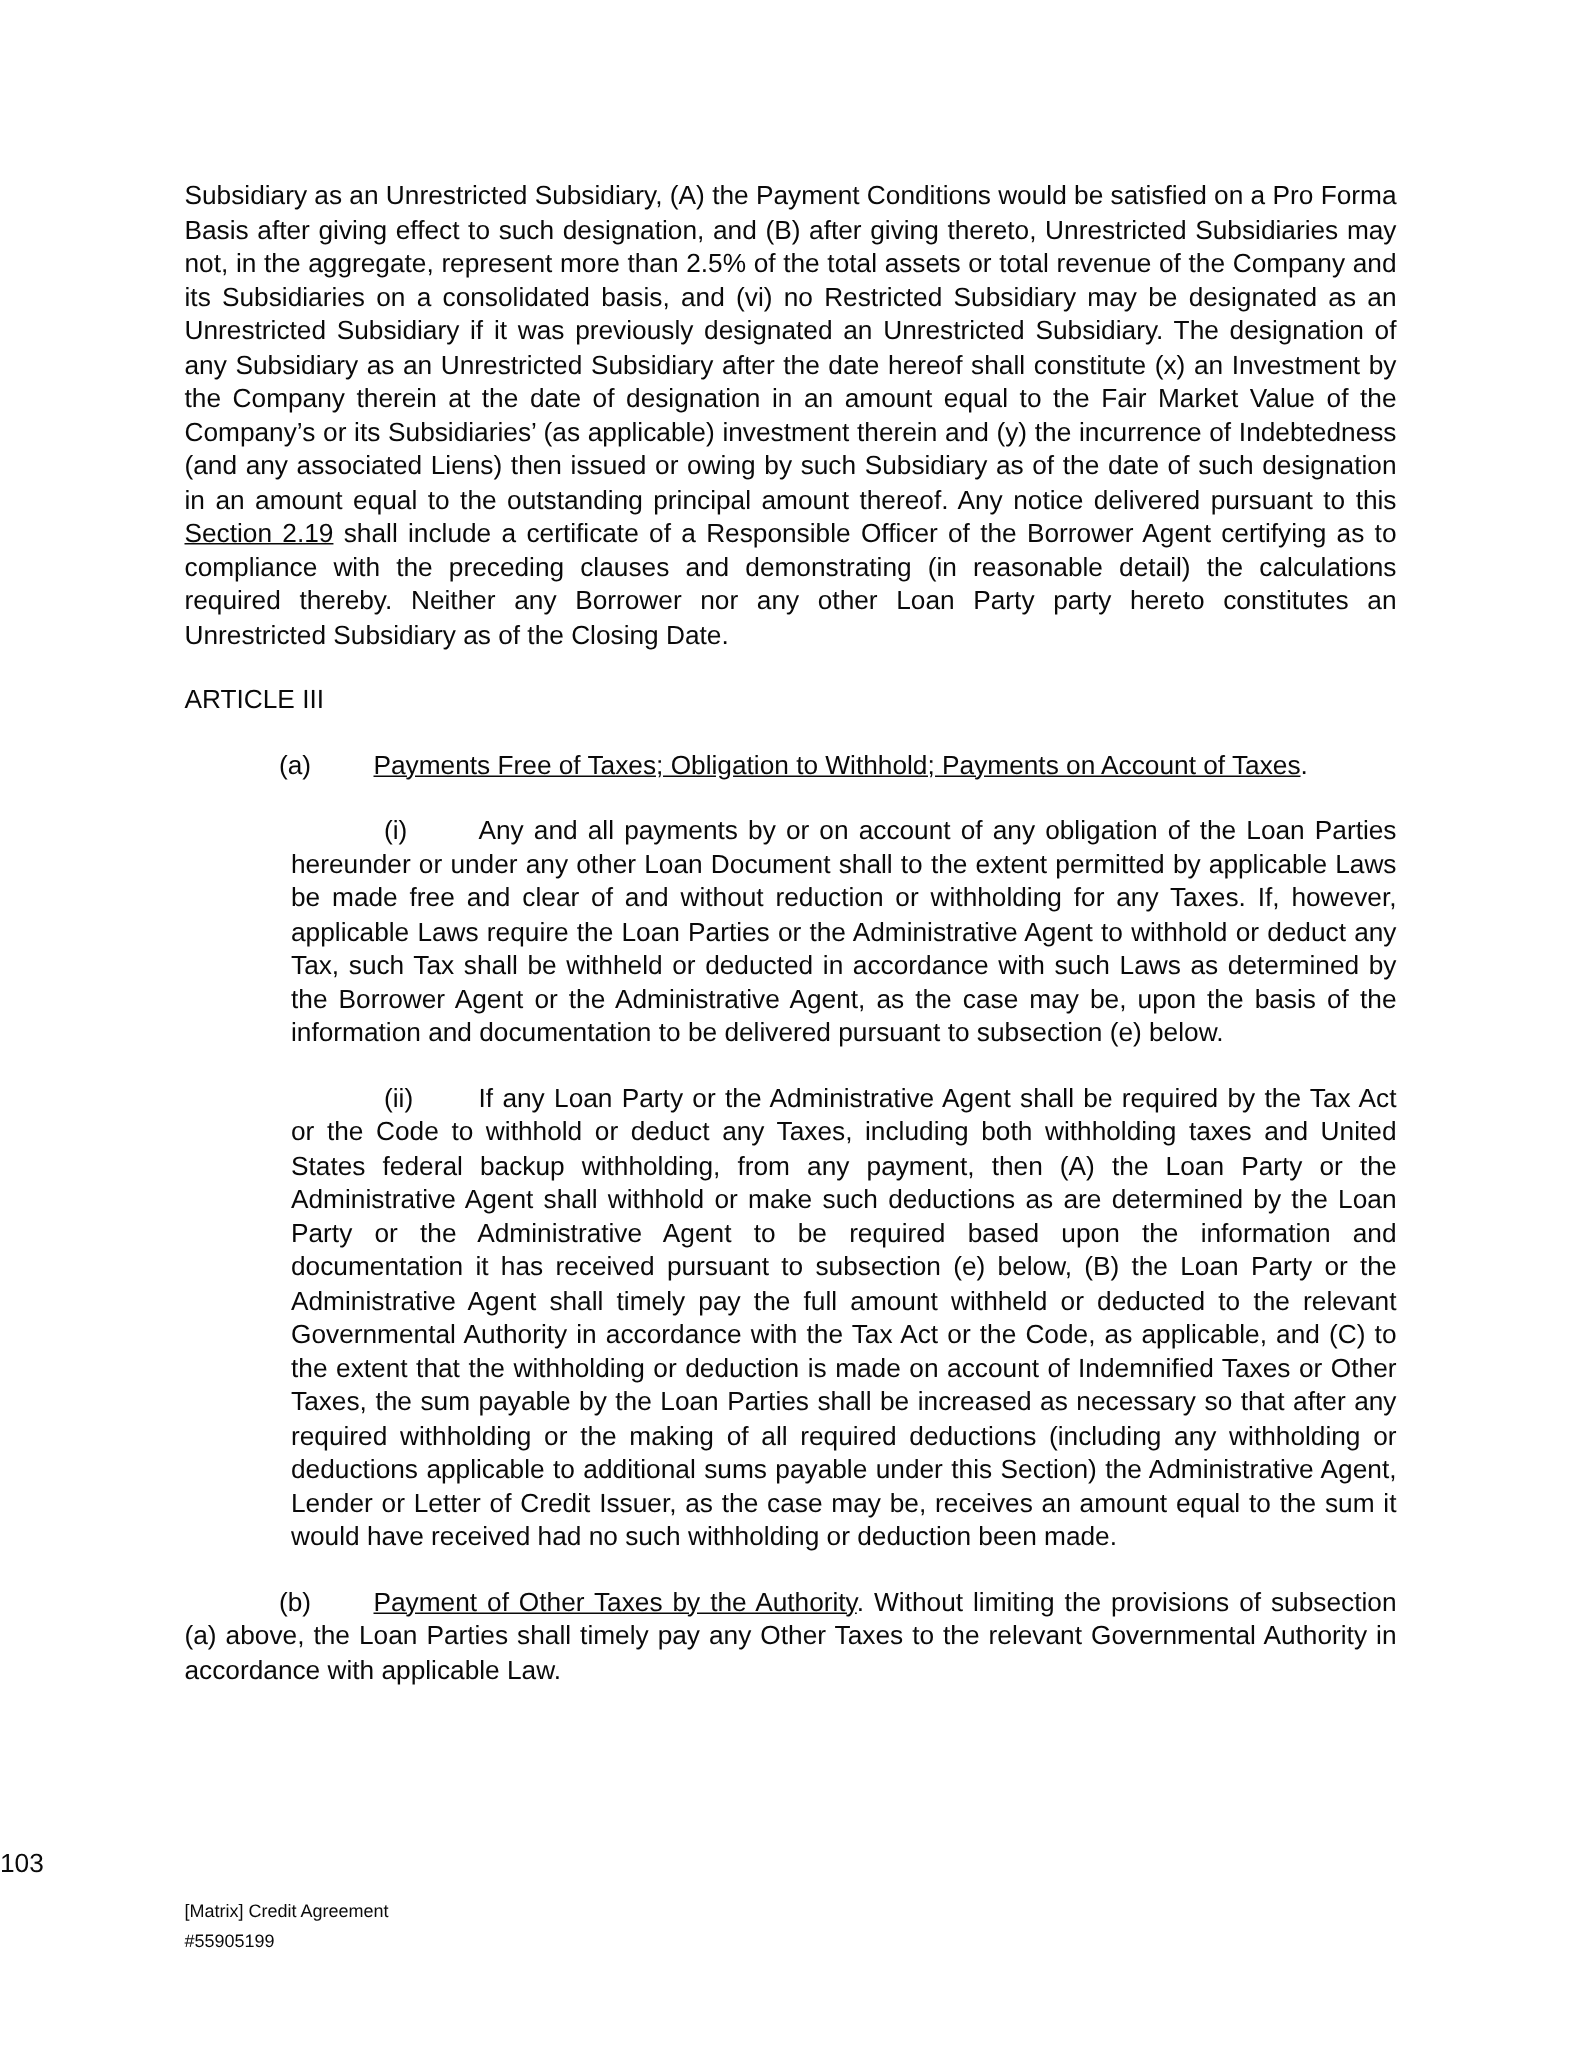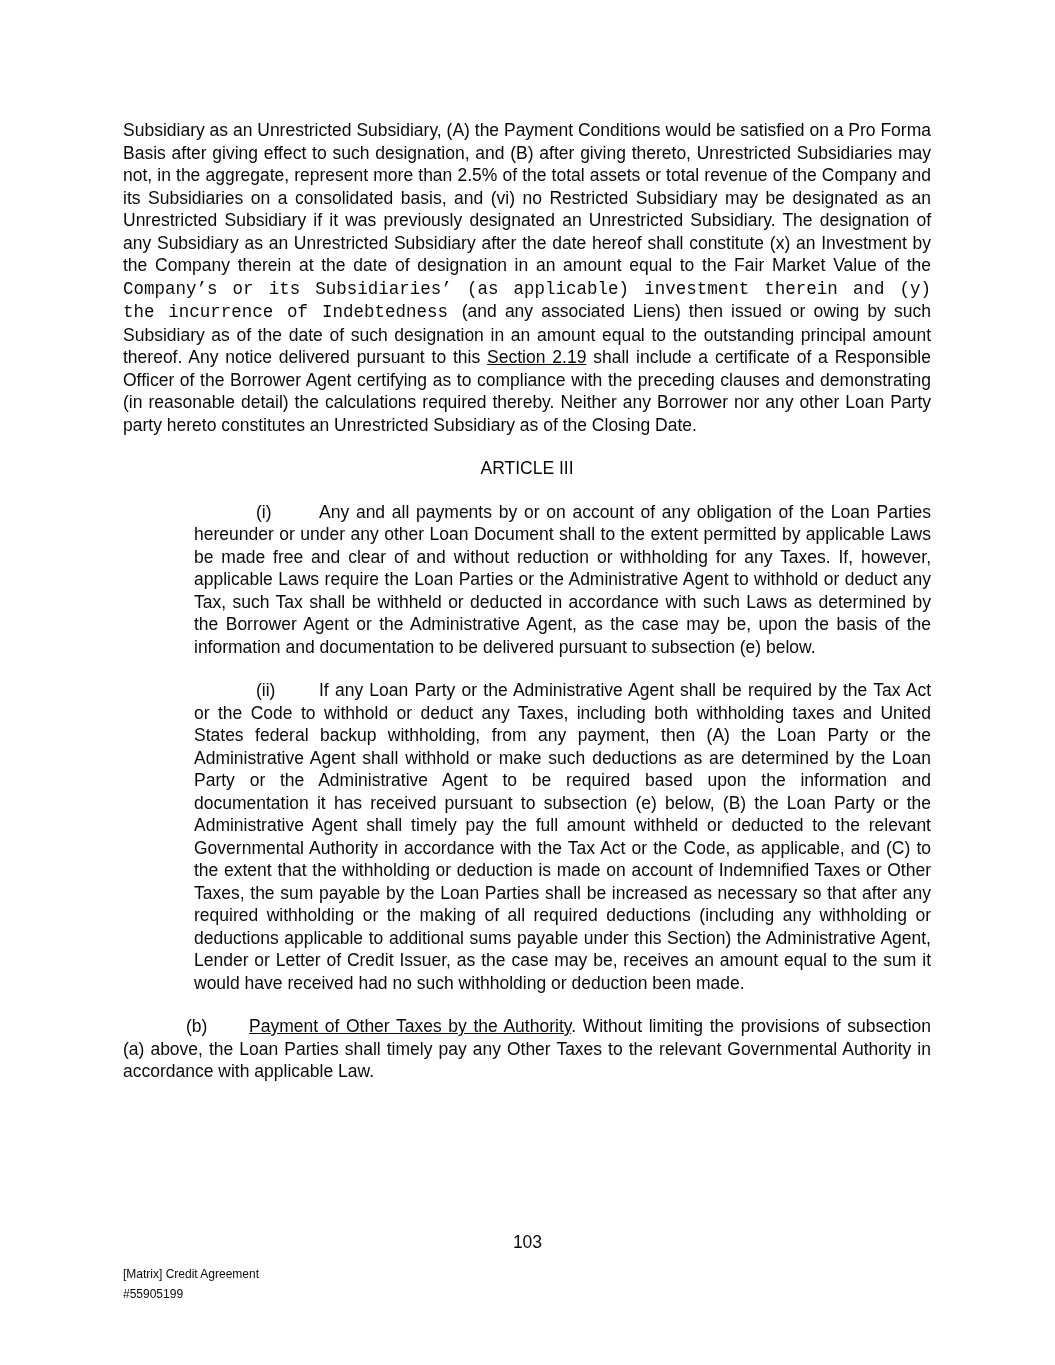--- a/index.html
+++ b/index.html
@@ -26,29 +26,29 @@
     text-align: justify;
   }
   .indent1 { text-indent: 63px; }
   .clause  { margin-left: 71px; text-indent: 62px; }
   .label {
     display: inline-block;
     width: 63px;
     text-indent: 0;
   }
   .heading-block { margin: 0 0 21px 0; }
-  .center { text-align: center; }
-  .serif { font-family: Liberation Mono, monospace; margin-top: 28px; }
+  .center { }
+  .serif { font-family: Liberation Sans, sans-serif; margin-top: 28px; }
   .underline { text-decoration: underline; }
   .page-number {
     position: absolute;
     top: 1231px;
     left: 0;
     width: 100%;
-    text-align: center;
+    text-align: left;
   }
   .footer {
     position: absolute;
     left: 123px;
     top: 1264px;
     font-size: 12px;
     line-height: 20px;
   }
 </style>
 </head>
@@ -57,20 +57,21 @@
 <div class="page">
   <div class="content">
 
     <p class="para"><span>Subsidiary as an Unrestricted Subsidiary, (A) the Payment Conditions would be satisfied on a Pro Forma Basis after giving effect to such designation, and (B) after giving thereto, Unrestricted Subsidiaries may not, in the aggregate, represent more than 2.5% of the total assets or total revenue of the Company and its Subsidiaries on a consolidated basis, and (vi) no Restricted Subsidiary may be designated as an Unrestricted Subsidiary if it was previously designated an Unrestricted Subsidiary. The designation of any Subsidiary as an Unrestricted Subsidiary after the date hereof shall constitute (x) an Investment by the Company therein at the date of designation in an amount equal to the Fair Market Value of the </span><span class="serif">Company’s or its Subsidiaries’ (as applicable) investment therein and (y) the incurrence of Indebtedness </span><span>(and any associated Liens) then issued or owing by such Subsidiary as of the date of such designation in an amount equal to the outstanding principal amount thereof. Any notice delivered pursuant to this </span><span class="underline">Section 2.19</span><span> shall include a certificate of a Responsible Officer of the Borrower Agent certifying as to compliance with the preceding clauses and demonstrating (in reasonable detail) the calculations required thereby. Neither any Borrower nor any other Loan Party party hereto constitutes an Unrestricted Subsidiary as of the Closing Date.</span></p>
 
     <div class="heading-block">
       <div class="center">ARTICLE III</div>
     </div>
 
 
+    <p class="para indent1"><span class="label">(a)</span><span class="underline">Payments Free of Taxes; Obligation to Withhold; Payments on Account of Taxes</span><span>.</span></p>
 
     <p class="para clause"><span class="label">(i)</span><span>Any and all payments by or on account of any obligation of the Loan Parties hereunder or under any other Loan Document shall to the extent permitted by applicable Laws be made free and clear of and without reduction or withholding for any Taxes. If, however, applicable Laws require the Loan Parties or the Administrative Agent to withhold or deduct any Tax, such Tax shall be withheld or deducted in accordance with such Laws as determined by the Borrower Agent or the Administrative Agent, as the case may be, upon the basis of the information and documentation to be delivered pursuant to subsection (e) below.</span></p>
 
     <p class="para clause"><span class="label">(ii)</span><span>If any Loan Party or the Administrative Agent shall be required by the Tax Act or the Code to withhold or deduct any Taxes, including both withholding taxes and United States federal backup withholding, from any payment, then (A) the Loan Party or the Administrative Agent shall withhold or make such deductions as are determined by the Loan Party or the Administrative Agent to be required based upon the information and documentation it has received pursuant to subsection (e) below, (B) the Loan Party or the Administrative Agent shall timely pay the full amount withheld or deducted to the relevant Governmental Authority in accordance with the Tax Act or the Code, as applicable, and (C) to the extent that the withholding or deduction is made on account of Indemnified Taxes or Other Taxes, the sum payable by the Loan Parties shall be increased as necessary so that after any required withholding or the making of all required deductions (including any withholding or deductions applicable to additional sums payable under this Section) the Administrative Agent, Lender or Letter of Credit Issuer, as the case may be, receives an amount equal to the sum it would have received had no such withholding or deduction been made.</span></p>
 
     <p class="para indent1"><span class="label">(b)</span><span class="underline">Payment of Other Taxes by the Authority</span><span>.  Without limiting the provisions of subsection (a) above, the Loan Parties shall timely pay any Other Taxes to the relevant Governmental Authority in accordance with applicable Law.</span></p>
 
   </div>
 
   <div class="page-number">103</div>

